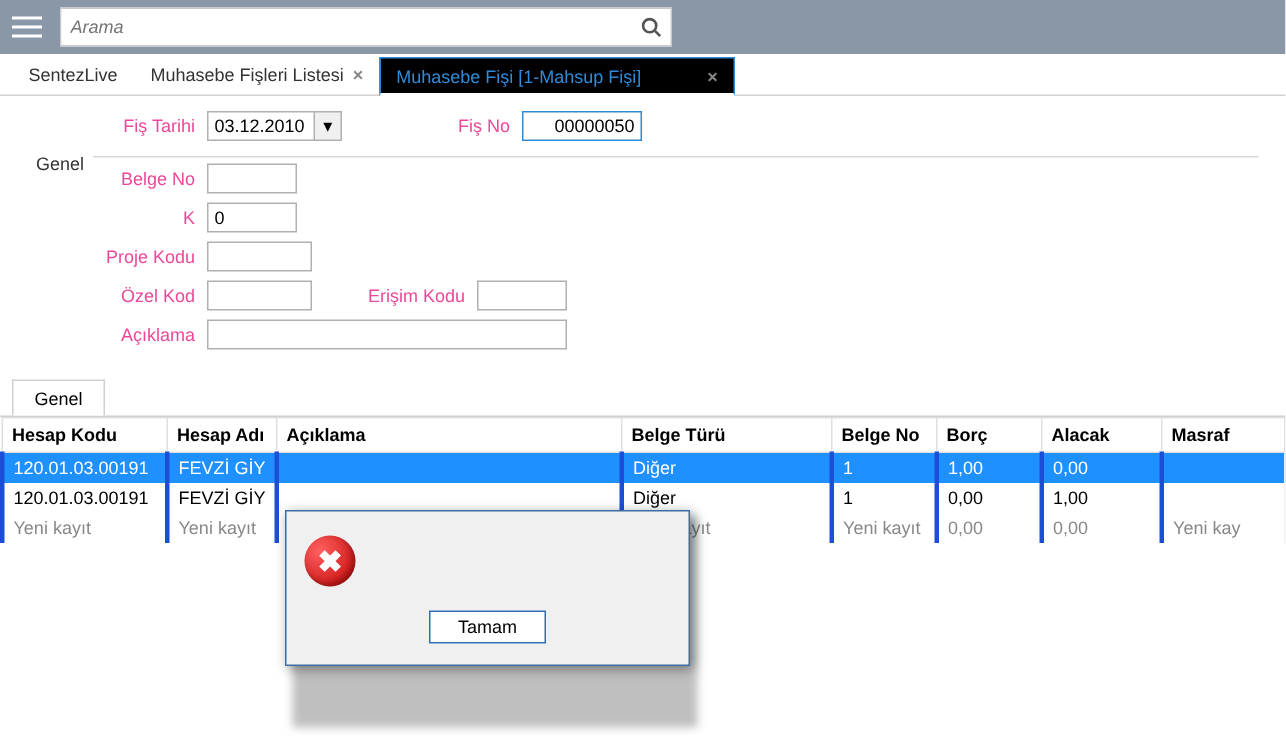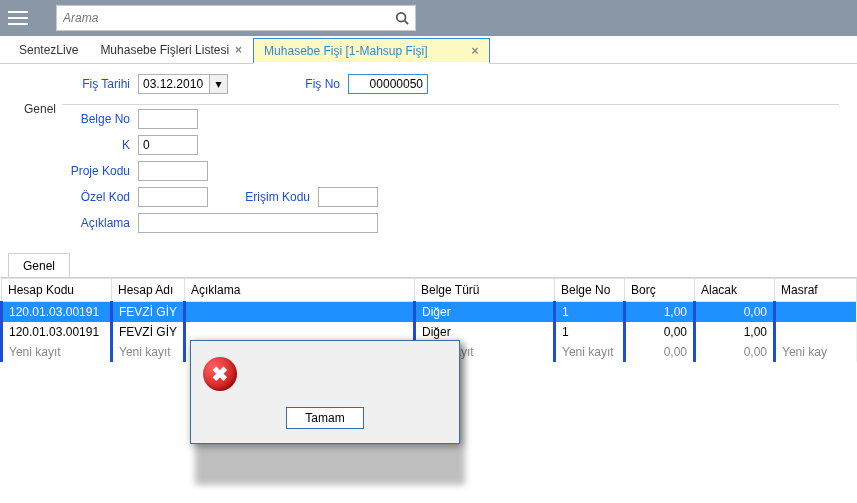--- a/index.html
+++ b/index.html
@@ -2,56 +2,56 @@
 <html><head>
 <meta charset="utf-8">
 <style>
 * { box-sizing: border-box; margin: 0; padding: 0; font-family: "Segoe UI", Tahoma, sans-serif; font-size: 12px; }
 body { width: 857px; height: 503px; background: #fff; overflow: hidden; position: relative; }
 
 
 .topbar { height: 36px; background: #8a97a6; display: flex; align-items: center; padding: 0 0; }
 .menu-btn { width: 36px; height: 36px; display: flex; flex-direction: column; justify-content: center; align-items: center; gap: 4px; cursor: pointer; }
 .menu-btn span { width: 20px; height: 2px; background: #fff; }
-.search-wrap { display: flex; align-items: center; background: #fff; height: 26px; margin-left: 20px; width: 360px; border: 1px solid #c9c9c9; }
+.search-wrap { display: flex; align-items: center; background: #fff; height: 26px; margin-left: 4px; width: 408px; border: 1px solid #c9c9c9; }
 .search-input { flex: 1; border: none; outline: none; padding: 0 6px; height: 100%; color: #888; font-style: italic; }
 .search-btn { width: 26px; height: 100%; display: flex; align-items: center; justify-content: center; cursor: pointer; color: #555; font-size: 14px; }
 
 
 .tabs { height: 28px; display: flex; align-items: flex-end; border-bottom: 1px solid #d0d0d0; padding-left: 8px; background: #fff; }
 .tab { height: 26px; padding: 0 10px; display: flex; align-items: center; gap: 6px; border: 1px solid transparent; cursor: pointer; color: #333; }
-.tab.active { border: 1px solid #2f8ad8; border-bottom: 2px solid #fff; color: #2f8ad8; margin-bottom: -1px; background: #fef9c3; gap: 44px; }
+.tab.active { border: 1px solid #2f8ad8; border-bottom: 2px solid #fff; color: #2f8ad8; margin-bottom: -1px; background: #000000; gap: 44px; }
 .tab .close { color: #888; font-weight: bold; cursor: pointer; }
 
 
 .form-zone { padding: 10px 18px 6px 18px; }
 .form-row { display: flex; align-items: center; margin-bottom: 6px; }
-.form-row label { width: 120px; text-align: right; padding-right: 8px; color: #1d4ed8; }
+.form-row label { width: 120px; text-align: right; padding-right: 8px; color: #ec4899; }
 .form-row input[type=text] { height: 20px; border: 1px solid #b0b0b0; padding: 0 4px; }
 .date-wrap { display: flex; }
 .date-input { width: 72px; }
 .date-btn { width: 18px; height: 20px; border: 1px solid #b0b0b0; border-left: none; background: #f0f0f0; display: flex; align-items: center; justify-content: center; cursor: pointer; font-size: 9px; }
 .fisno-label { width: 100px; text-align: right; padding-right: 8px; }
 .fisno-input { width: 80px; border: 1px solid #2f8ad8 !important; text-align: right; }
 
 .section-label { position: absolute; left: 18px; top: 102px; background: #fff; padding: 0 6px; color: #333; }
 .section-box { border-top: 1px solid #d8d8d8; margin-top: 10px; padding-top: 4px; }
 .form-row.small input { width: 60px; }
 .form-row.explain input { width: 240px; }
 
 
 .subtabs-wrap { margin-top: 8px; }
 .subtabs { display: flex; padding-left: 8px; border-bottom: 1px solid #d0d0d0; }
 .subtab { height: 24px; padding: 0 14px; display: flex; align-items: center; border: 1px solid #d0d0d0; border-bottom: none; background: #fff; cursor: pointer; }
 
 
 .grid { width: 100%; border-collapse: collapse; }
-.grid th { text-align: left; font-weight: normal; padding: 4px 6px; border: 1px solid #e0e0e0; background: #fff; white-space: nowrap; }
+.grid th { text-align: left; font-weight: bold; padding: 4px 6px; border: 1px solid #e0e0e0; background: #fff; white-space: nowrap; }
 .grid td { padding: 3px 6px; border-left: 3px solid #1d4ed8; border-right: 1px solid #f0f0f0; white-space: nowrap; }
-.grid td.num { text-align: right; }
+.grid td.num { text-align: left; }
 .grid tr.sel td { background: #1e90ff; color: #fff; }
 .grid tr.new td { color: #888; }
 
 
 .dialog-shadow { position: absolute; left: 195px; top: 345px; width: 270px; height: 140px; background: rgba(0,0,0,0.25); filter: blur(3px); }
 .dialog { position: absolute; left: 190px; top: 340px; width: 270px; background: #f0f0f0; border: 1px solid #3a6ea5; box-shadow: 2px 2px 8px rgba(0,0,0,0.4); }
 .dialog-title { height: 24px; background: linear-gradient(#fdfdfd,#e5e5e5); display: flex; align-items: center; justify-content: space-between; padding: 0 4px 0 8px; border-bottom: 1px solid #c0c0c0; }
 .dialog-close { width: 20px; height: 16px; background: linear-gradient(#e07070,#c03030); color: #fff; display: flex; align-items: center; justify-content: center; font-size: 10px; border: 1px solid #a02020; border-radius: 2px; cursor: pointer; }
 .dialog-body { padding: 16px 12px 10px 12px; display: flex; align-items: center; gap: 12px; }
 .dialog-icon { width: 34px; height: 34px; border-radius: 50%; background: radial-gradient(circle at 30% 30%, #ff6060, #c00000); display: flex; align-items: center; justify-content: center; color: #fff; font-size: 20px; font-weight: bold; box-shadow: inset -2px -2px 4px rgba(0,0,0,0.3); }

